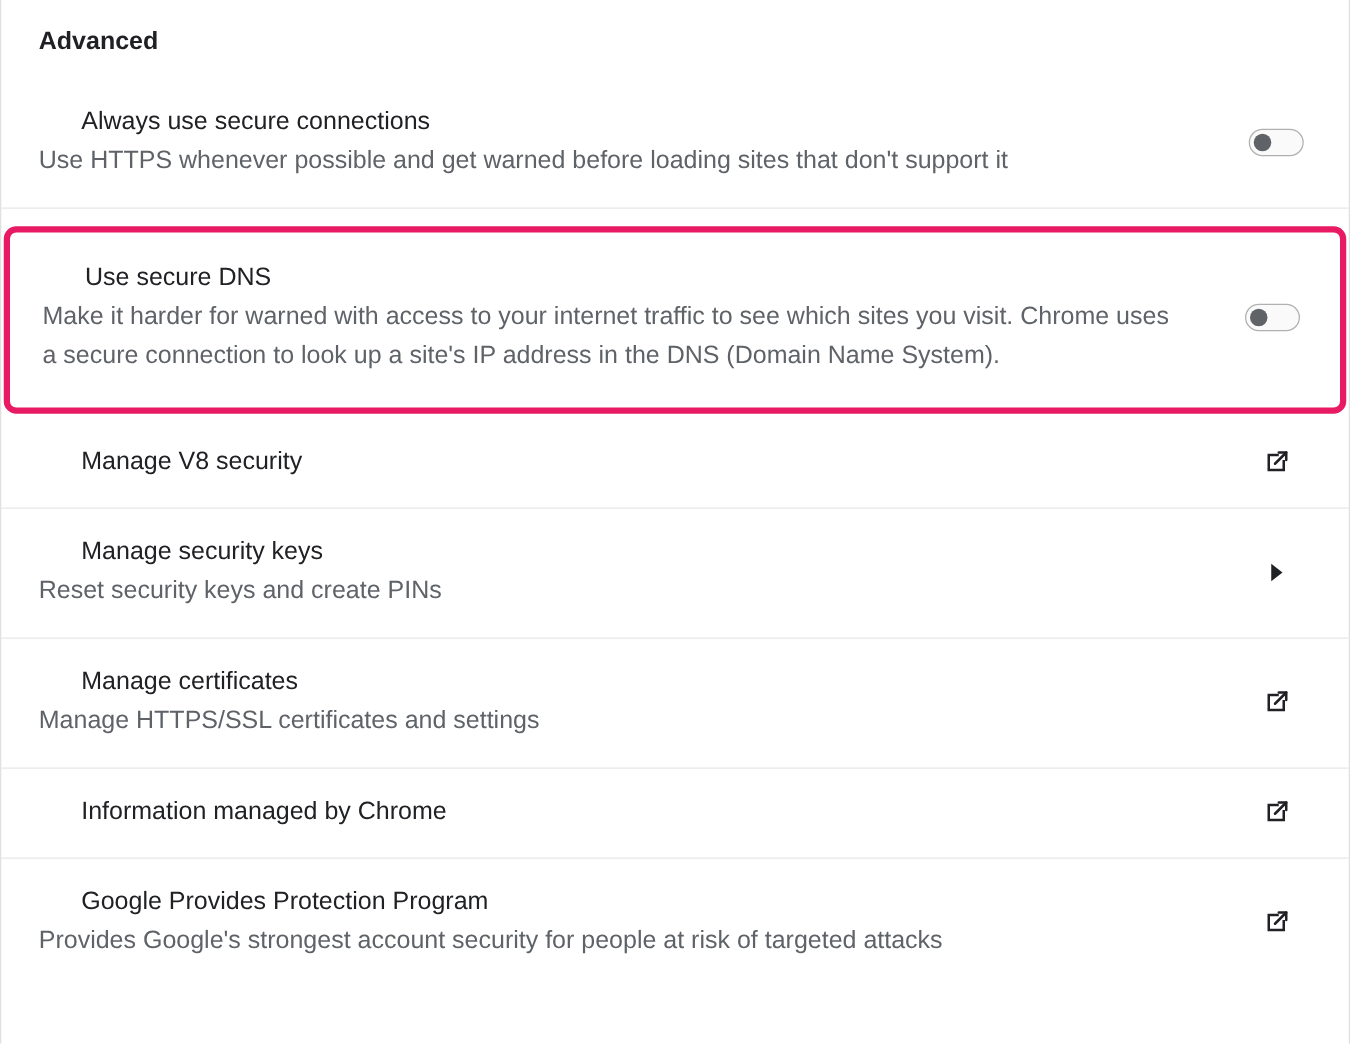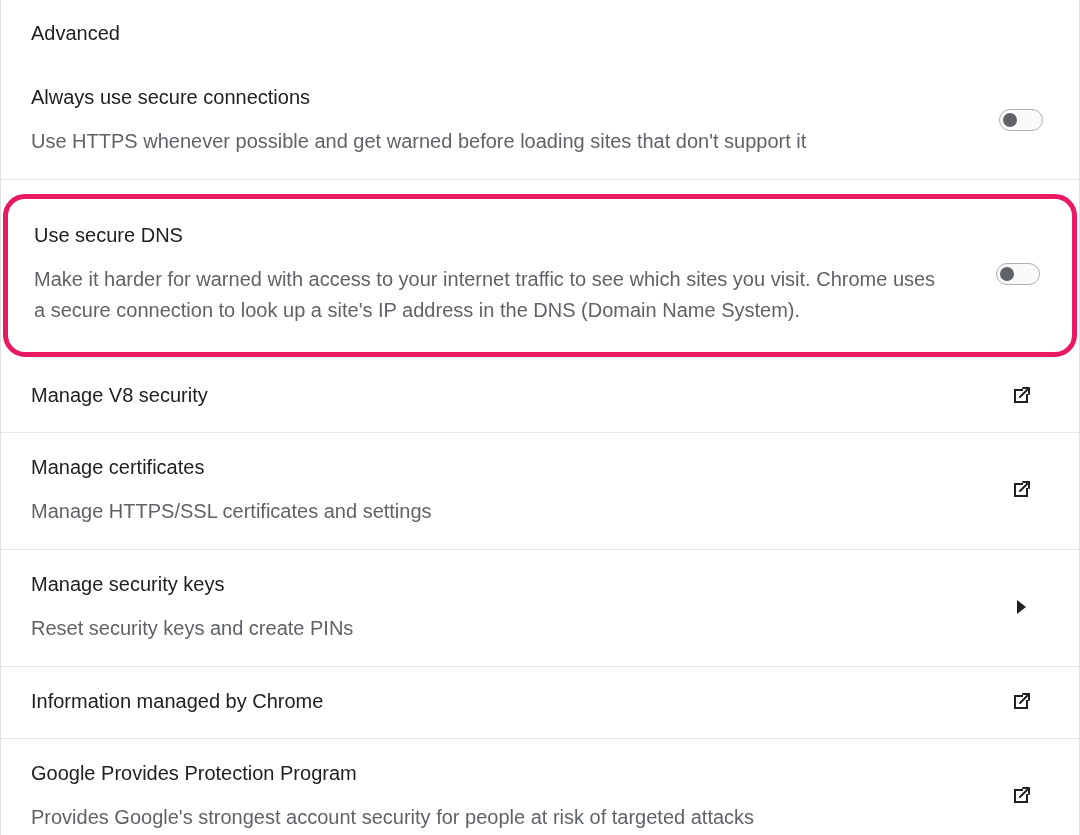--- a/index.html
+++ b/index.html
@@ -15,21 +15,21 @@
       width: 1080px;
       margin: 0;
       background: #fff;
       border-left: 1px solid #e0e0e0;
       border-right: 1px solid #e0e0e0;
       min-height: 835px;
       padding: 10px 0 40px 0;
     }
     .section-heading {
       font-size: 20px;
-      font-weight: 400;
+      font-weight: 700;
       color: #202124;
       padding: 12px 30px 18px 30px;
     }
     .row {
       display: flex;
       align-items: center;
       justify-content: space-between;
       padding: 20px 30px 22px 30px;
       border-bottom: 1px solid #e8e8e8;
       cursor: default;
@@ -38,27 +38,28 @@
     .row.clickable { cursor: pointer; gap: 23px; }
     .text-col {
       flex: 1 1 auto;
       padding-right: 40px;
     }
     .row-title {
       font-size: 20px;
       font-weight: 400;
       color: #202124;
       line-height: 1.45;
+      margin-left: 34px;
     }
     .row-desc {
       font-size: 20px;
       font-weight: 400;
       color: #5f6368;
       line-height: 1.55;
-      margin-top: 14px;
+      margin-top: 1px;
     }
     .control-col {
       flex: 0 0 56px;
       display: flex;
       justify-content: center;
       align-items: center;
     }
     
     .toggle {
       width: 44px;
@@ -83,21 +84,21 @@
     
     .chevron {
       width: 0; height: 0;
       border-top: 7px solid transparent;
       border-bottom: 7px solid transparent;
       border-left: 9px solid #202124;
     }
     
     .highlight-wrap {
       border: 5px solid #e81a63;
-      border-radius: 22px;
+      border-radius: 10px;
       margin: 14px 2px 4px 2px;
     }
     .highlight-wrap .row {
       border-bottom: none;
       padding: 22px 26px 26px 26px;
     }
     .row.last { border-bottom: none; }
   </style>
 </head>
 <body>
@@ -142,46 +143,46 @@
           <path d="M5 5 h9 v2 H7 v10 h10 v-7 h2 v9 H5 Z" fill="#202124" stroke="none"></path>
           <path d="M14 4 h6 v6"></path>
           <path d="M20 4 L11 13"></path>
         </svg>
       </span>
     </div>
   </div>
 
   <div class="row clickable">
     <div class="text-col">
+      <div class="row-title">Manage security keys</div>
+      <div class="row-desc">Reset security keys and create PINs</div>
+    </div>
+    <div class="control-col">
+      <div class="chevron"></div>
+    </div>
+  </div>
+
+  <div class="row clickable">
+    <div class="text-col">
       <div class="row-title">Manage certificates</div>
       <div class="row-desc">Manage HTTPS/SSL certificates and settings</div>
     </div>
     <div class="control-col">
       <span class="ext-icon">
         <svg viewBox="0 0 24 24" fill="none" stroke="#202124" stroke-width="2" stroke-linecap="round" stroke-linejoin="round">
           <path d="M5 5 h9 v2 H7 v10 h10 v-7 h2 v9 H5 Z" fill="#202124" stroke="none"></path>
           <path d="M14 4 h6 v6"></path>
           <path d="M20 4 L11 13"></path>
         </svg>
       </span>
     </div>
   </div>
 
   <div class="row clickable">
     <div class="text-col">
-      <div class="row-title">Manage security keys</div>
-      <div class="row-desc">Reset security keys and create PINs</div>
-    </div>
-    <div class="control-col">
-      <div class="chevron"></div>
-    </div>
-  </div>
-
-  <div class="row clickable">
-    <div class="text-col">
       <div class="row-title">Information managed by Chrome</div>
     </div>
     <div class="control-col">
       <span class="ext-icon">
         <svg viewBox="0 0 24 24" fill="none" stroke="#202124" stroke-width="2" stroke-linecap="round" stroke-linejoin="round">
           <path d="M5 5 h9 v2 H7 v10 h10 v-7 h2 v9 H5 Z" fill="#202124" stroke="none"></path>
           <path d="M14 4 h6 v6"></path>
           <path d="M20 4 L11 13"></path>
         </svg>
       </span>

